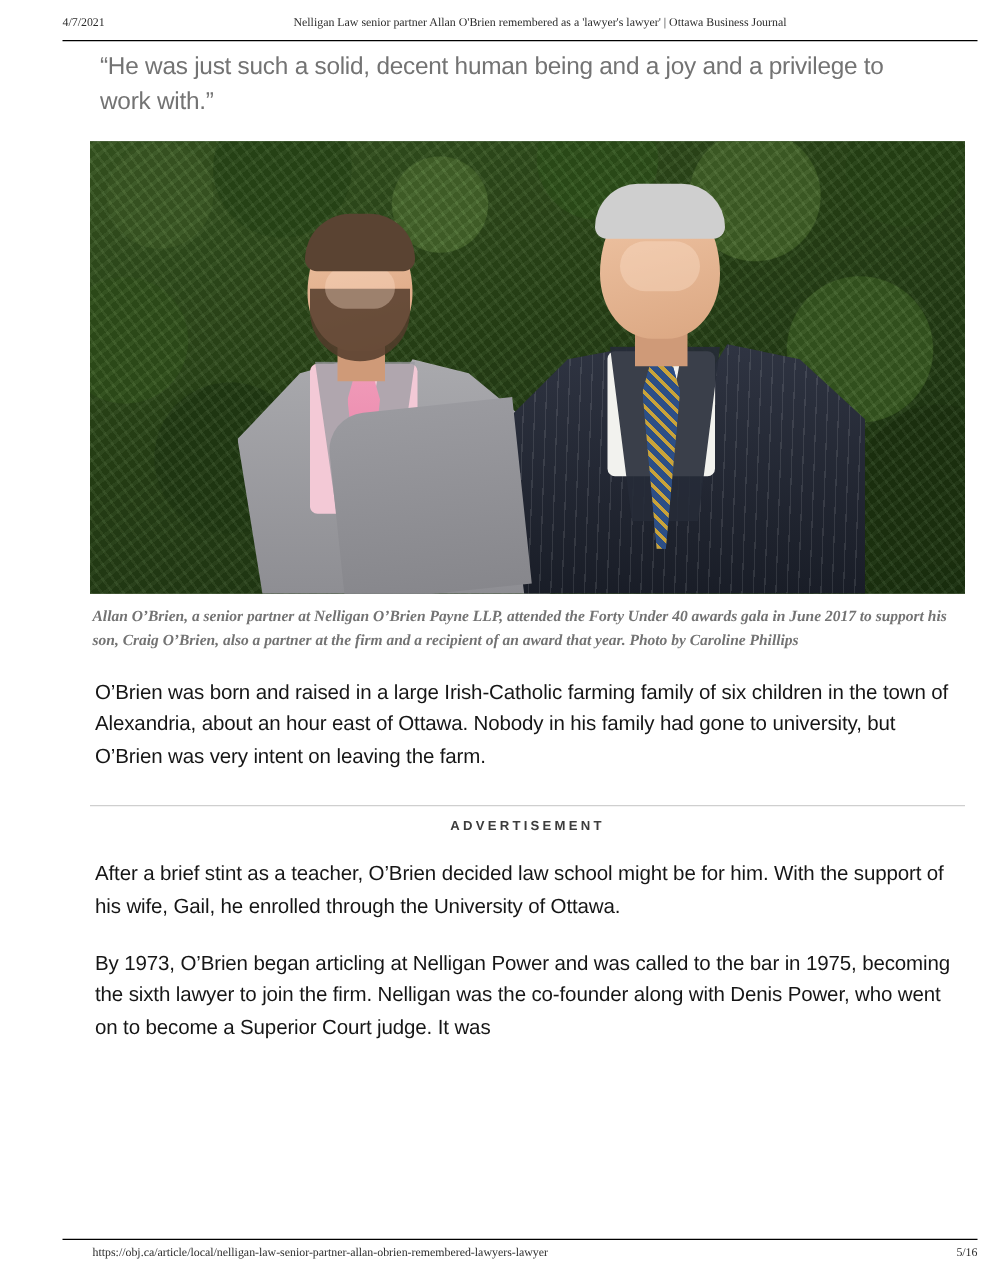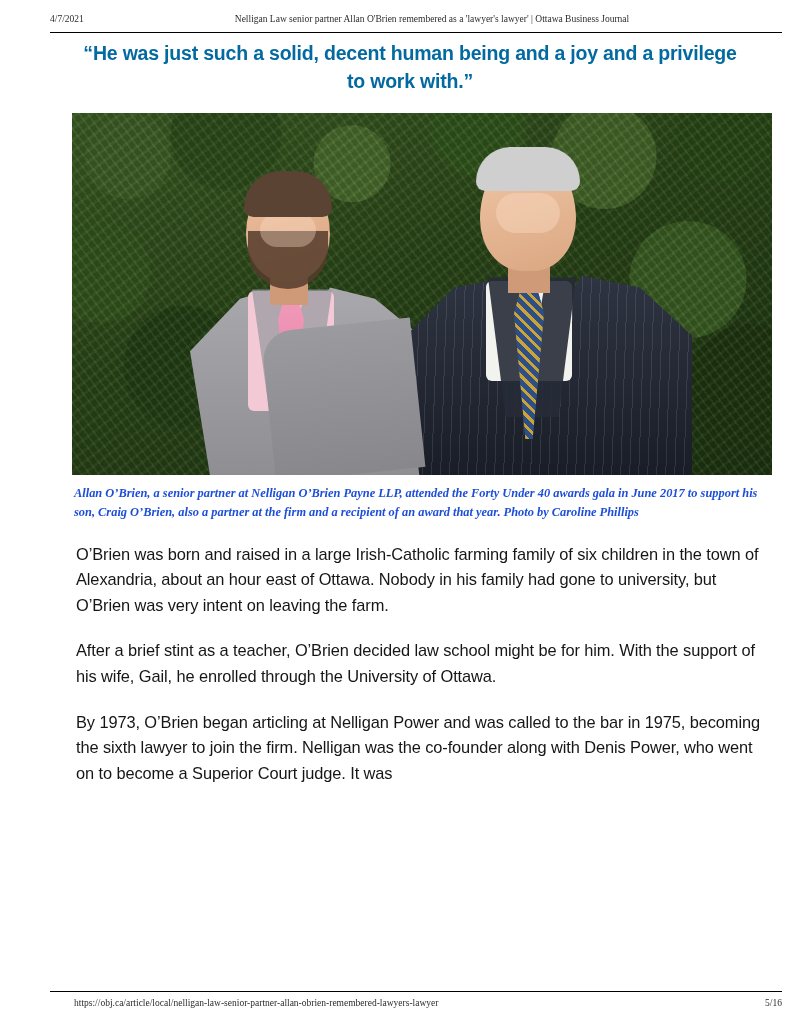--- a/index.html
+++ b/index.html
@@ -62,26 +62,25 @@
   .content {
     position: absolute;
     top: 40px;
     left: 52px;
     width: 700px;
   }
 
   .pullquote {
     font-size: 19.5px;
     line-height: 1.42;
-    font-weight: 700;
+    font-weight: 400;
     letter-spacing: -0.2px;
-    color: #0369a1;
+    color: #737373;
     margin: 0 0 18px 8px;
     width: 660px;
-    text-align: center;
   }
 
   .figure {
     margin: 0;
     width: 700px;
   }
   .photo {
     position: relative;
     width: 700px;
     height: 362px;
@@ -244,21 +243,21 @@
     transform: rotate(-6deg);
   }
 
   .caption {
     width: 690px;
     margin: 9px 0 0 2px;
     font-family: "Liberation Serif", serif;
     font-style: italic;
     font-size: 12.4px;
     line-height: 1.5;
-    color: #1d4ed8;
+    color: #737373;
     font-weight: 700;
   }
 
   .body-p {
     font-size: 16.4px;
     line-height: 1.56;
     color: #161616;
     margin: 20px 0 0 4px;
     width: 690px;
     letter-spacing: -0.1px;
@@ -350,20 +349,24 @@
 
         <div class="arm-overlap"></div>
       </div>
 
       <figcaption class="caption">Allan O’Brien, a senior partner at Nelligan O’Brien Payne LLP, attended the Forty Under 40 awards gala in June 2017 to support his son, Craig O’Brien, also a partner at the firm and a recipient of an award that year. Photo by Caroline Phillips</figcaption>
     </figure>
 
     <p class="body-p">O’Brien was born and raised in a large Irish-Catholic farming family of six children in the town of Alexandria, about an hour east of Ottawa. Nobody in his family had gone to university, but O’Brien was very intent on leaving the farm.</p>
 
 
+    <div class="ad-block">
+      <div class="ad-rule"></div>
+      <div class="ad-label">ADVERTISEMENT</div>
+    </div>
 
     <p class="body-p">After a brief stint as a teacher, O’Brien decided law school might be for him. With the support of his wife, Gail, he enrolled through the University of Ottawa.</p>
     <p class="body-p">By 1973, O’Brien began articling at Nelligan Power and was called to the bar in 1975, becoming the sixth lawyer to join the firm. Nelligan was the co-founder along with Denis Power, who went on to become a Superior Court judge. It was</p>
 
   </div>
 
   <div class="footer-rule"></div>
   <div class="print-footer">
     <span class="url">https://obj.ca/article/local/nelligan-law-senior-partner-allan-obrien-remembered-lawyers-lawyer</span>
     <span class="pageno">5/16</span>

